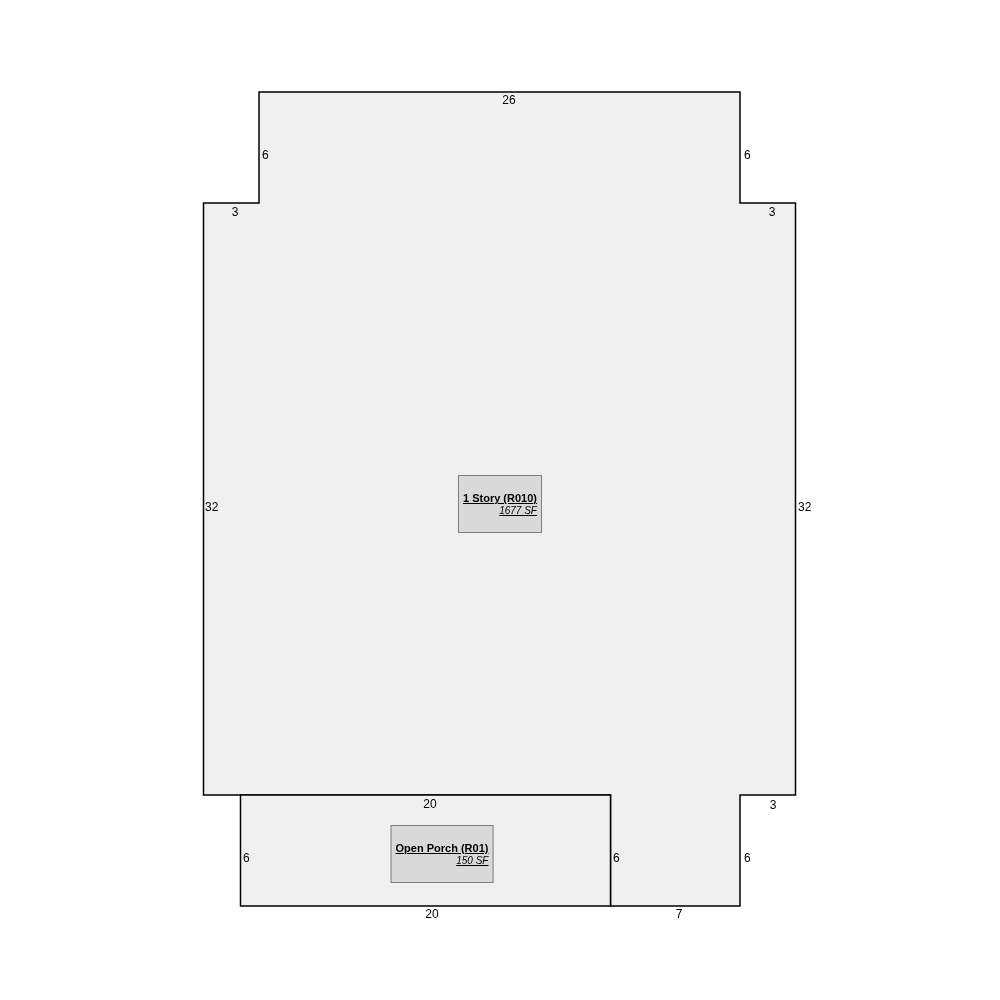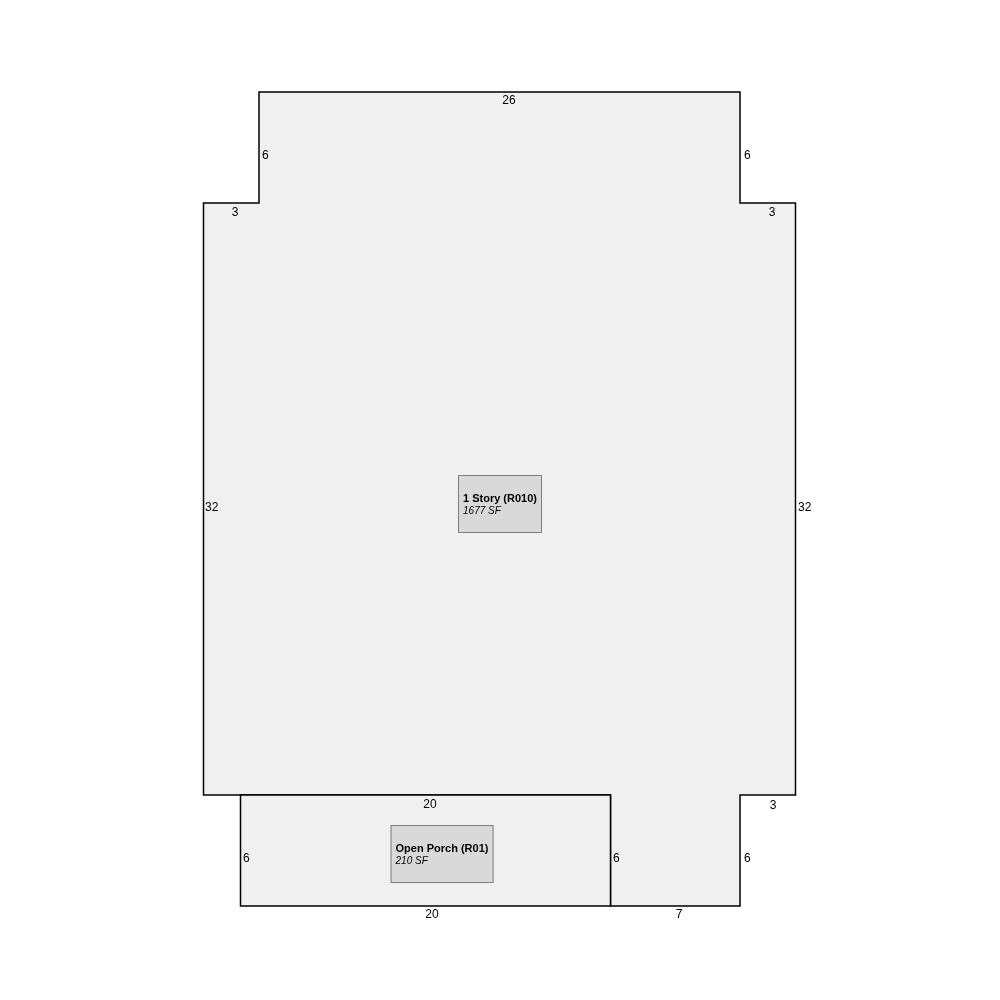--- a/index.html
+++ b/index.html
@@ -35,22 +35,23 @@
     white-space: nowrap;
     color: var(--text);
   }
   .dim.center { transform: translateX(-50%); }
   .area-label {
     position: absolute;
     transform: translate(-50%, -50%);
     background: var(--label-box-fill);
     border: 1px solid var(--label-box-border);
     padding: 16px 4px;
-    text-align: left;
+    text-align: right;
     white-space: nowrap;
+    text-decoration: underline;
   }
   .area-title { display: block; font-size: 11px; font-weight: bold; line-height: 13px; }
   .area-size  { display: block; font-size: 10px; font-style: italic; line-height: 11px; }
 </style>
 </head>
 <body>
 
 <div class="canvas">
 
   <svg viewBox="0 0 1000 1000" xmlns="http://www.w3.org/2000/svg">
@@ -76,16 +77,16 @@
       <div class="dim center" style="left: 679px; top: 907px;">7</div>
     </div>
 
   <div class="area-label" style="left: 500px; top: 504px;">
     <span class="area-title">1 Story (R010)</span>
     <span class="area-size">1677 SF</span>
   </div>
 
   <div class="area-label" style="left: 442px; top: 854px;">
     <span class="area-title">Open Porch (R01)</span>
-    <span class="area-size">210 SF</span>
+    <span class="area-size">150 SF</span>
   </div>
 
 </div>
 
 </body></html>

